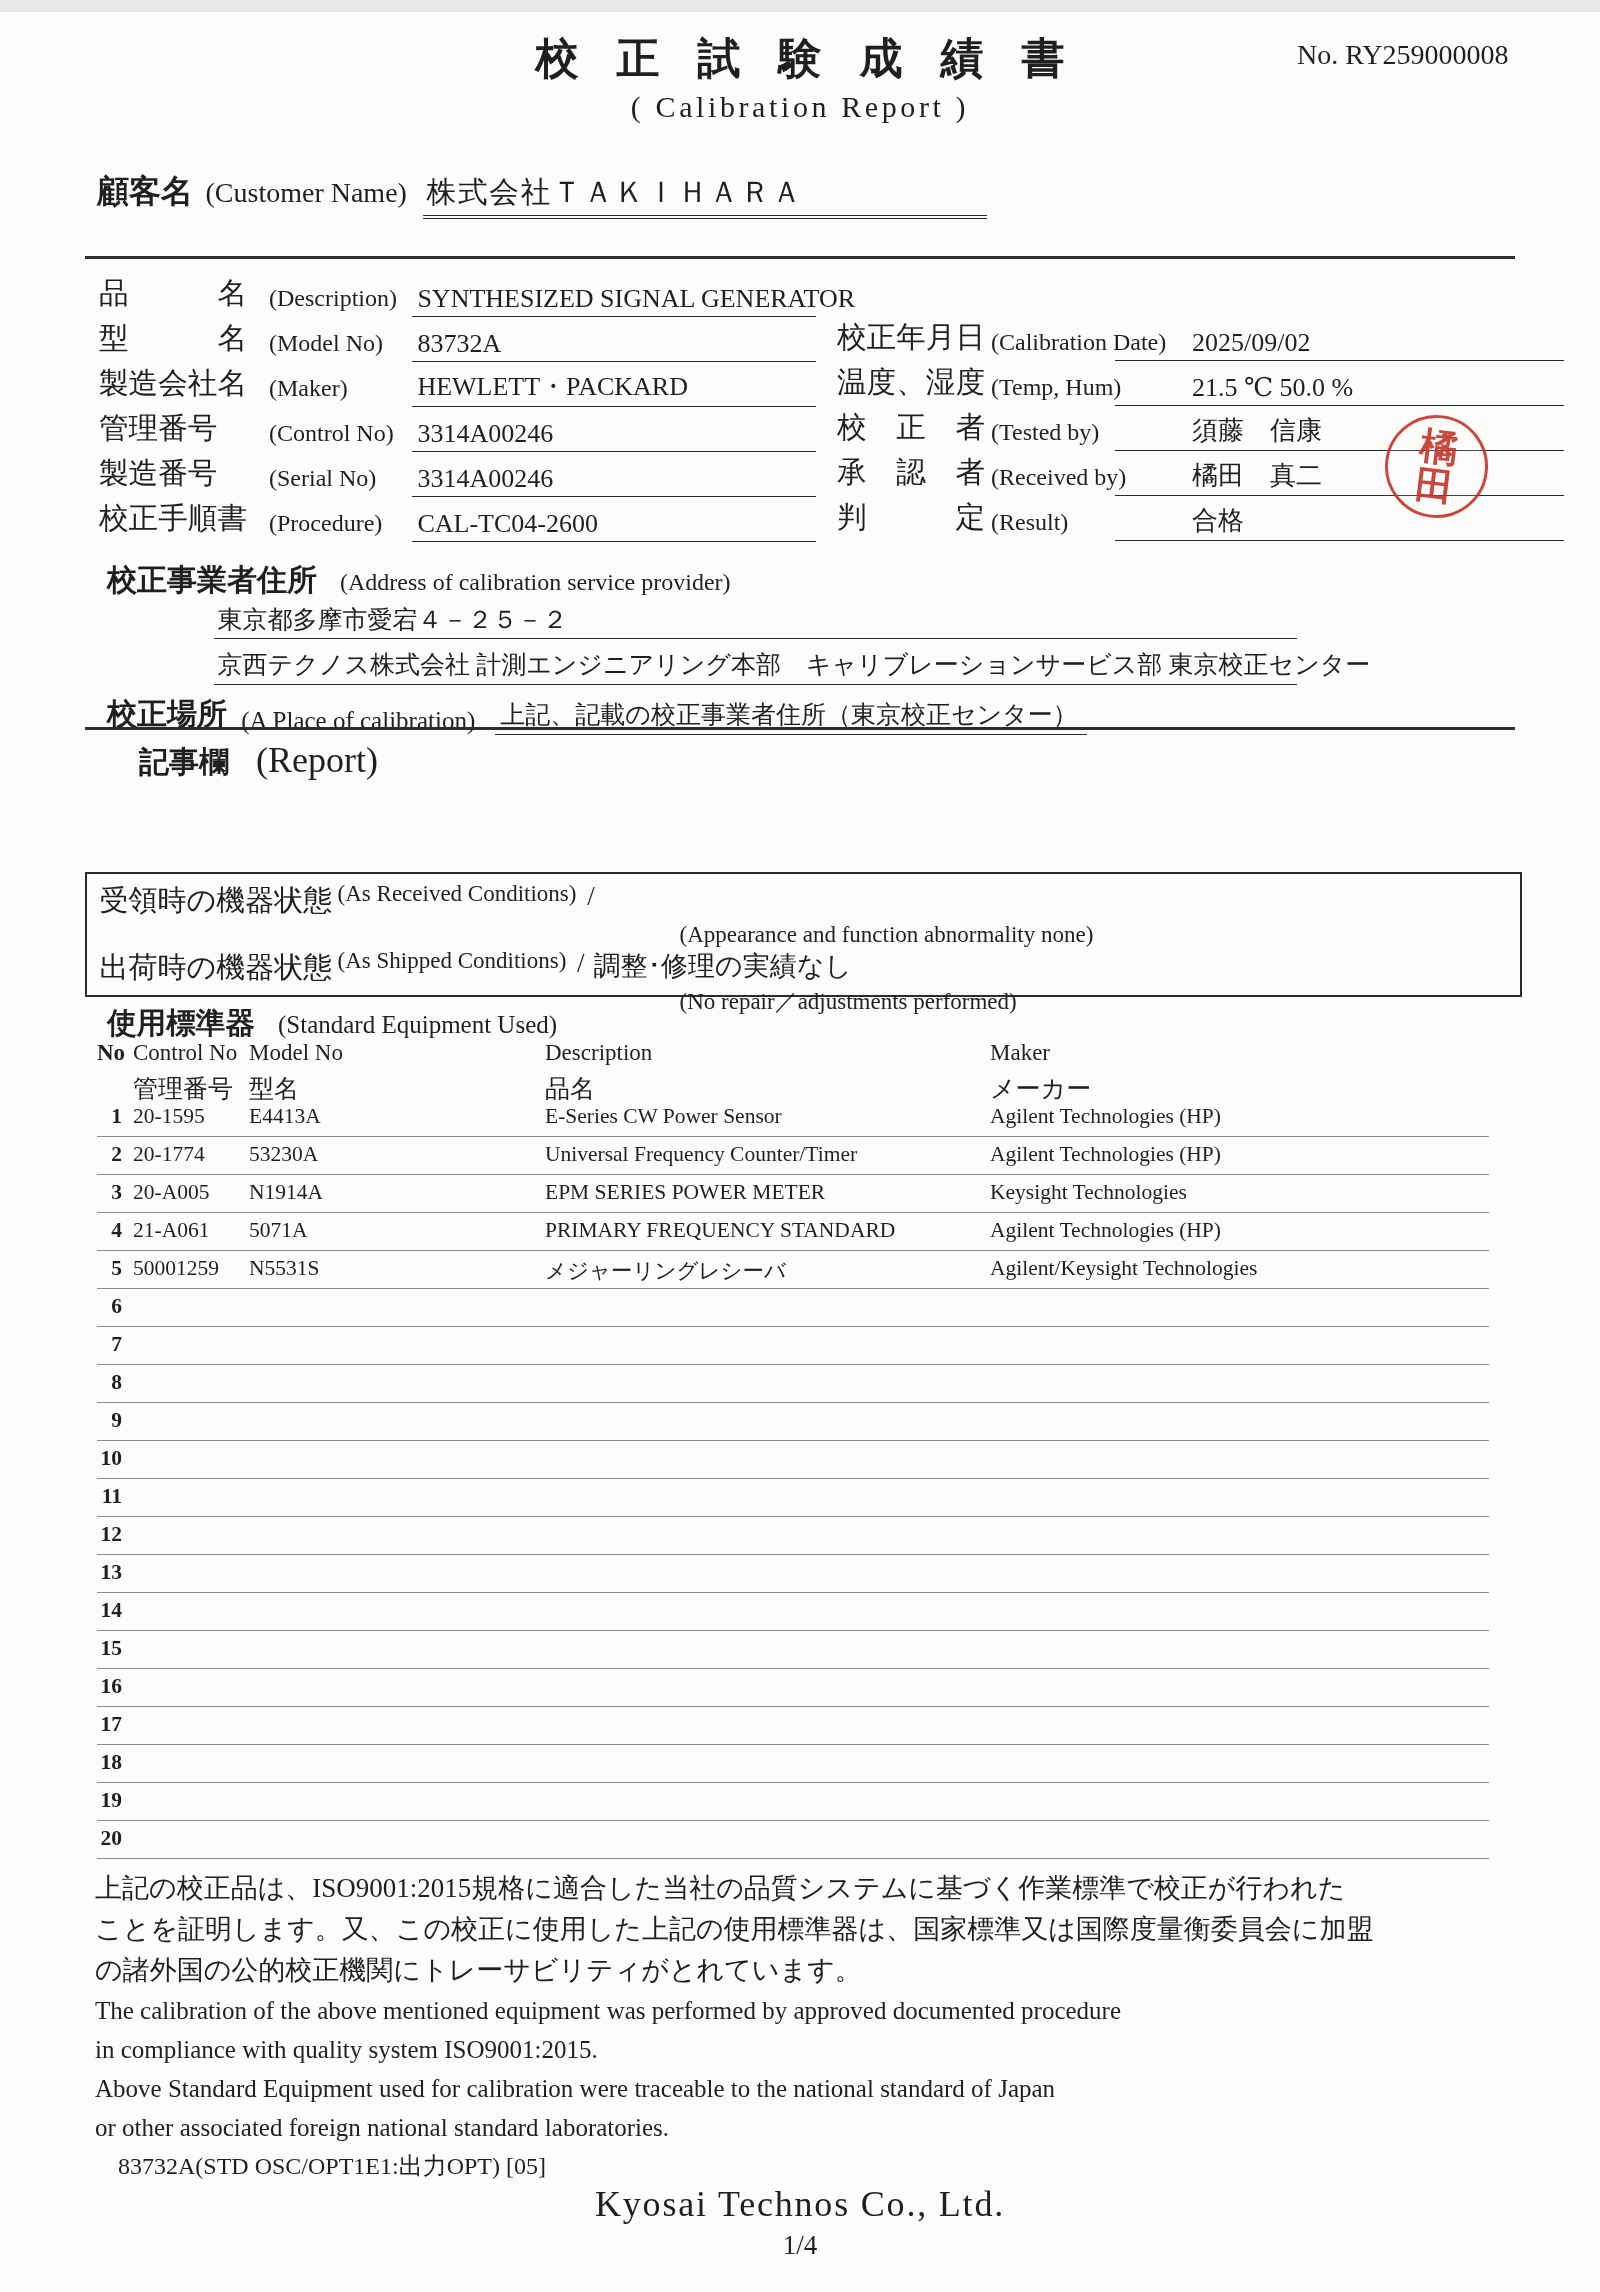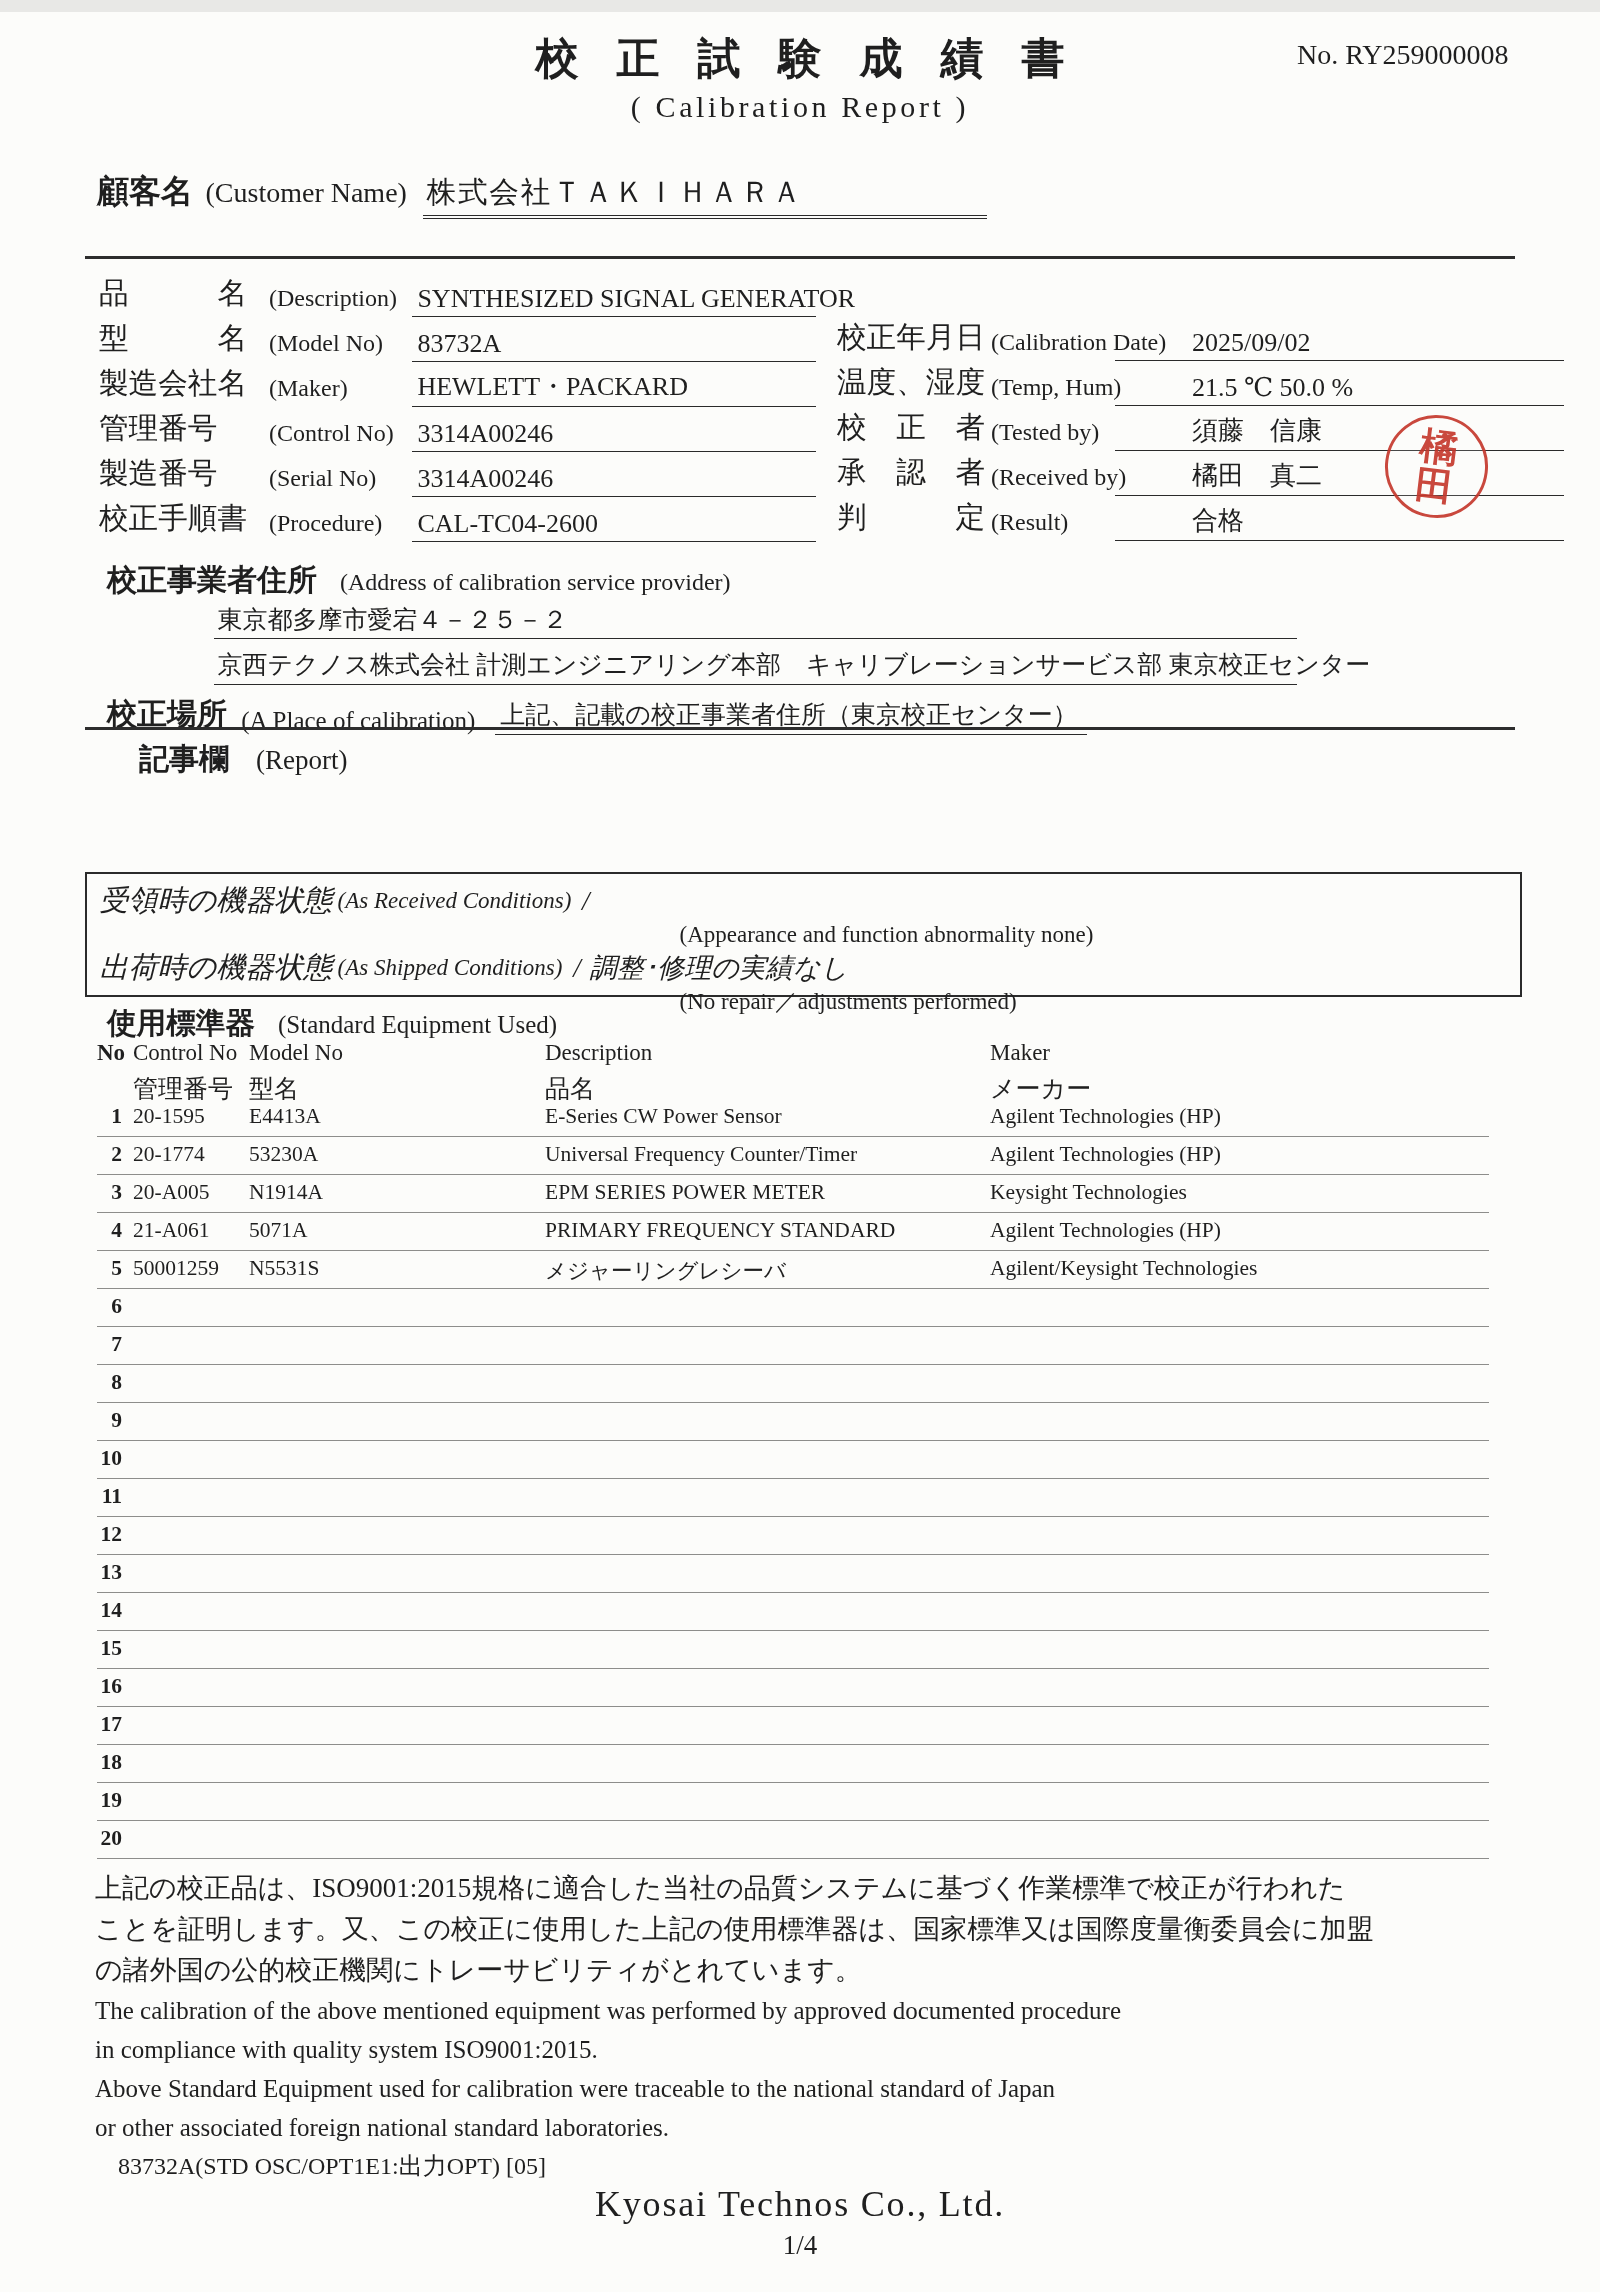--- a/index.html
+++ b/index.html
@@ -57,26 +57,26 @@
   .addr-line + .addr-line { margin-top:7.2px; }
   .place-row { display:flex; align-items:flex-end; margin-top:9px; }
   .place-ja { font-size:30px; font-weight:600; }
   .place-en { font-size:25px; margin-left:14.3px; }
   .place-val { font-size:25px; margin-left:19.7px; border-bottom:1.8px solid #2a2a2a;
                padding:0 9px 2.7px 5.4px; white-space:nowrap; }
 
   
   .report-row { position:absolute; top:727px; left:139px; display:flex; align-items:baseline; }
   .report-ja { font-size:30px; font-weight:600; }
-  .report-en { font-size:27px; margin-left:27px; }
+  .report-en { font-size:36px; margin-left:27px; }
 
   
   .cond-box { position:absolute; top:860px; left:85px; width:1437px; height:125px;
               border:2.7px solid #2b2b2b; box-sizing:border-box; padding:7.2px 0 0 12.5px; }
-  .cond-line { display:flex; align-items:center;font-style:italic; }
+  .cond-line { display:flex; align-items:flex-start; }
   .cond-ja { font-size:29px; }
   .cond-en { font-size:23px; margin-left:5.4px; }
   .cond-sep { font-size:27px; margin:0 9px 0 10.7px; }
   .cond-desc-ja { font-size:27px; }
   .cond-desc-en { font-size:23px; margin-left:580px; line-height:27px; }
 
   
   .equip-title { position:absolute; top:991px; left:107px; display:flex; align-items:baseline; }
   .equip-ja { font-size:29.6px; font-weight:600; }
   .equip-en { font-size:25px; margin-left:23px; }

